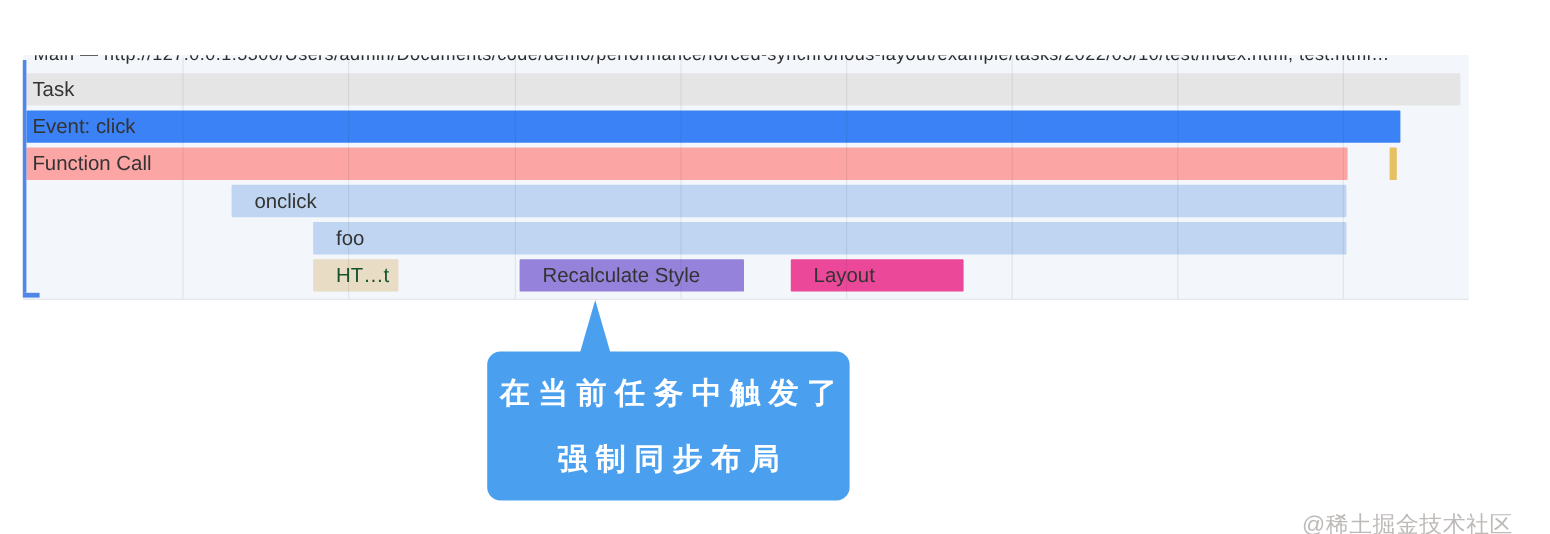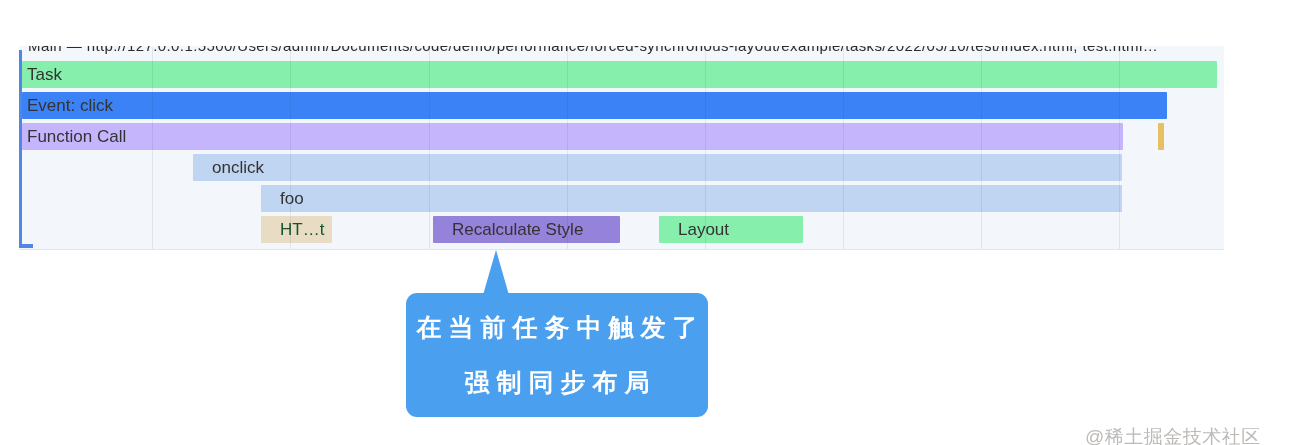--- a/index.html
+++ b/index.html
@@ -82,29 +82,29 @@
 
     <div class="gridline" style="left: 133px; background-color: rgba(40, 50, 70, 0.09);"></div>
     <div class="gridline" style="left: 271px; background-color: rgba(40, 50, 70, 0.09);"></div>
     <div class="gridline" style="left: 410px; background-color: rgba(40, 50, 70, 0.09);"></div>
     <div class="gridline" style="left: 548px; background-color: rgba(40, 50, 70, 0.09);"></div>
     <div class="gridline" style="left: 686px; background-color: rgba(40, 50, 70, 0.09);"></div>
     <div class="gridline" style="left: 824px; background-color: rgba(40, 50, 70, 0.09);"></div>
     <div class="gridline" style="left: 962px; background-color: rgba(40, 50, 70, 0.09);"></div>
     <div class="gridline" style="left: 1100px; background-color: rgba(40, 50, 70, 0.09);"></div>
 
-    <div class="bar" style="left: 3px; top: 15px; width: 1195px; background-color: #86efac;">
+    <div class="bar" style="left: 3px; top: 15px; width: 1195px; background-color: #e5e5e5;">
       <span class="bar-label" style="color: rgb(51, 51, 51);">Task</span>
     </div>
 
     <div class="bar" style="left: 3px; top: 46px; width: 1145px; background-color: #3b82f6;">
       <span class="bar-label" style="color: rgb(51, 51, 51);">Event: click</span>
     </div>
 
-    <div class="bar" style="left: 3px; top: 77px; width: 1101px; background-color: #c4b5fd;">
+    <div class="bar" style="left: 3px; top: 77px; width: 1101px; background-color: #fca5a5;">
       <span class="bar-label" style="color: rgb(51, 51, 51);">Function Call</span>
     </div>
 
     <div class="bar" style="left: 1139px; top: 77px; width: 6px; background-color: rgb(231, 192, 97);"></div>
 
     <div class="bar p9" style="left: 174px; top: 108px; width: 929px; background-color: rgb(191, 213, 241);">
       <span class="bar-label" style="color: rgb(51, 51, 51);">onclick</span>
     </div>
 
     <div class="bar p9" style="left: 242px; top: 139px; width: 861px; background-color: rgb(191, 213, 241);">
@@ -112,21 +112,21 @@
     </div>
 
     <div class="bar p9" style="left: 242px; top: 170px; width: 71px; background-color: rgb(233, 220, 196);">
       <span class="bar-label" style="color: #14532d;">HT…t</span>
     </div>
 
     <div class="bar p9" style="left: 414px; top: 170px; width: 187px; background-color: rgb(149, 130, 218);">
       <span class="bar-label" style="color: rgb(51, 51, 51); border-radius: 13px;">Recalculate Style</span>
     </div>
 
-    <div class="bar p9" style="left: 640px; top: 170px; width: 144px; background-color: #86efac;">
+    <div class="bar p9" style="left: 640px; top: 170px; width: 144px; background-color: #ec4899;">
       <span class="bar-label" style="color: rgb(51, 51, 51);">Layout</span>
     </div>
 
     <div class="sel-v" style="background-color: rgb(79, 135, 232);"></div>
     <div class="sel-h" style="background-color: rgb(79, 135, 232);"></div>
 
     <div class="flame-bottom"></div>
   </section>
 
   <div>

